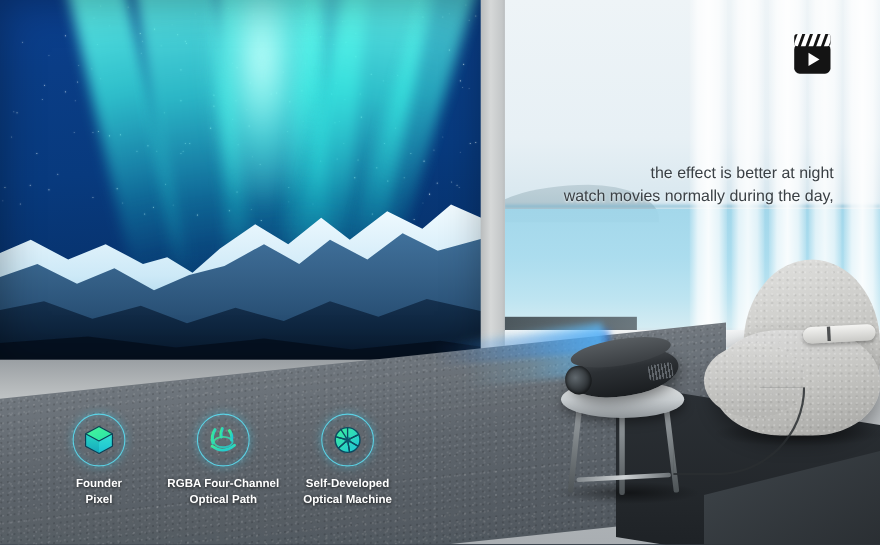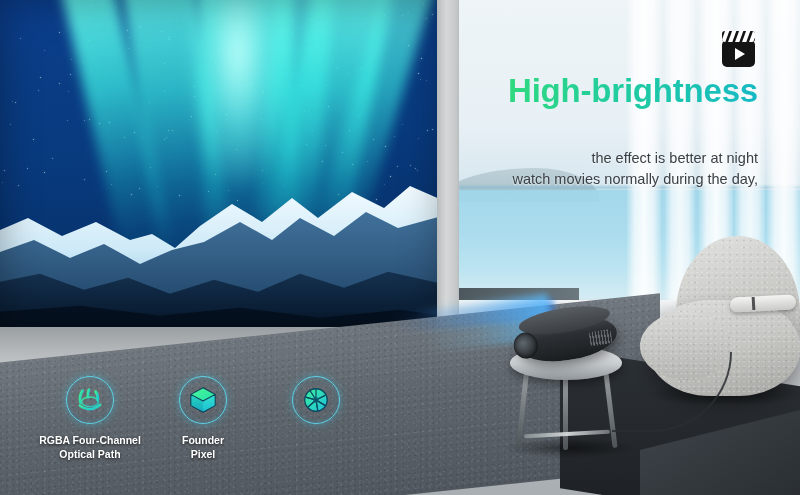--- a/index.html
+++ b/index.html
@@ -590,50 +590,27 @@
       <i style="left:1px"></i>
         <i style="left:8px"></i>
         <i style="left:15px"></i>
       <i style="left:22px"></i>
         <i style="left:29px"></i>
     </div>
     <div class="play-tri"></div>
   </div>
 
   <div class="headline">
-    <span class="hl-1">High-brightness</span>
   </div>
   <div class="subline">
     <div>the effect is better at night</div>
     <div>watch movies normally during the day,</div>
   </div>
 
   <div class="features">
-
-    <div class="feature">
-      <div class="f-ring">
-        <svg width="30" height="30" viewBox="0 0 32 32">
-          <defs>
-            <linearGradient id="pg" x1="0" y1="0" x2="1" y2="1">
-              <stop offset="0%" stop-color="#3ded92"></stop>
-                <stop offset="100%" stop-color="#1fc6d8"></stop>
-            </linearGradient>
-          </defs>
-          <path d="M8 6 Q4 12 6 19" stroke="url(#pg)" stroke-width="3" fill="none" stroke-linecap="round"></path>
-          <path d="M15 5 Q13 9 14 13" stroke="url(#pg)" stroke-width="3" fill="none" stroke-linecap="round"></path>
-          <path d="M22 7 Q25 11 24 16" stroke="url(#pg)" stroke-width="3" fill="none" stroke-linecap="round"></path>
-          <path d="M5 22 Q16 30 27 21" stroke="url(#pg)" stroke-width="2.6" fill="none" stroke-linecap="round"></path>
-          <ellipse cx="16" cy="18" rx="9" ry="5" fill="none" stroke="url(#pg)" stroke-width="1.8" opacity=".85"></ellipse>
-        </svg>
-      </div>
-      <div class="f-label">
-        <div>RGBA Four-Channel</div>
-        <div>Optical Path</div>
-      </div>
-    </div>
 
     <div class="feature">
       <div class="f-ring">
         <svg width="30" height="30" viewBox="0 0 32 32">
           <defs>
             <linearGradient id="cbT" x1="0" y1="0" x2="1" y2="1">
               <stop offset="0%" stop-color="#4cf59a"></stop>
                 <stop offset="100%" stop-color="#23e3a8"></stop>
             </linearGradient>
             <linearGradient id="cbL" x1="0" y1="0" x2="0" y2="1">
@@ -654,34 +631,60 @@
       <div class="f-label">
         <div>Founder</div>
         <div>Pixel</div>
       </div>
     </div>
 
     <div class="feature">
       <div class="f-ring">
         <svg width="30" height="30" viewBox="0 0 32 32">
           <defs>
+            <linearGradient id="pg" x1="0" y1="0" x2="1" y2="1">
+              <stop offset="0%" stop-color="#3ded92"></stop>
+                <stop offset="100%" stop-color="#1fc6d8"></stop>
+            </linearGradient>
+          </defs>
+          <path d="M8 6 Q4 12 6 19" stroke="url(#pg)" stroke-width="3" fill="none" stroke-linecap="round"></path>
+          <path d="M15 5 Q13 9 14 13" stroke="url(#pg)" stroke-width="3" fill="none" stroke-linecap="round"></path>
+          <path d="M22 7 Q25 11 24 16" stroke="url(#pg)" stroke-width="3" fill="none" stroke-linecap="round"></path>
+          <path d="M5 22 Q16 30 27 21" stroke="url(#pg)" stroke-width="2.6" fill="none" stroke-linecap="round"></path>
+          <ellipse cx="16" cy="18" rx="9" ry="5" fill="none" stroke="url(#pg)" stroke-width="1.8" opacity=".85"></ellipse>
+        </svg>
+      </div>
+      <div class="f-label">
+        <div>RGBA Four-Channel</div>
+        <div>Optical Path</div>
+      </div>
+    </div>
+
+    <div class="feature">
+      <div class="f-ring">
+        <svg width="30" height="30" viewBox="0 0 32 32">
+          <defs>
             <linearGradient id="ag" x1="0" y1="0" x2="1" y2="1">
               <stop offset="0%" stop-color="#3ff09a"></stop>
                 <stop offset="100%" stop-color="#1cc2dd"></stop>
             </linearGradient>
           </defs>
           <circle cx="16" cy="16" r="12" fill="url(#ag)"></circle>
           <g stroke="#0d4a60" stroke-width="1.3" fill="none">
             <path d="M16 4 L16 16 L26 11"></path>
             <path d="M26 11 L16 16 L26 22"></path>
             <path d="M26 22 L16 16 L18 28"></path>
             <path d="M18 28 L16 16 L7 24"></path>
             <path d="M7 24 L16 16 L5 13"></path>
             <path d="M5 13 L16 16 L9 5"></path>
           </g>
           <circle cx="16" cy="16" r="3.2" fill="#0f5a72" opacity=".55"></circle>
           <circle cx="16" cy="16" r="12" fill="none" stroke="#0d4a60" stroke-width="1.4"></circle>
         </svg>
       </div>
+      <div class="f-label">
+        <div>Self-Developed</div>
+        <div>Optical Machine</div>
+      </div>
     </div>
 
   </div>
 </div>
 
 </body></html>

